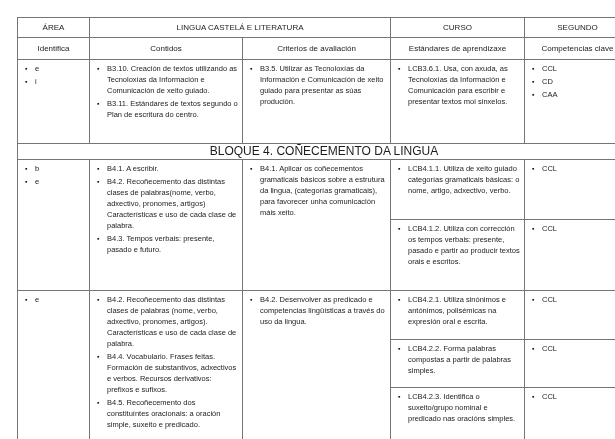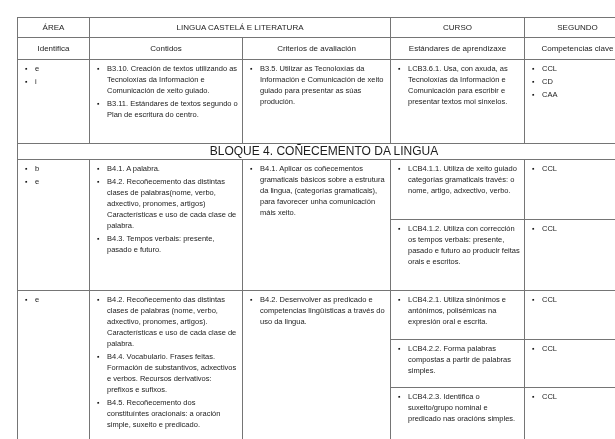--- a/index.html
+++ b/index.html
@@ -130,46 +130,46 @@
 
   <tr class="s2a">
     <td rowspan="2">
       <ul class="blist">
         <li>b</li>
         <li>e</li>
       </ul>
     </td>
     <td rowspan="2">
       <ul class="blist">
-        <li>B4.1. A palabra.</li>
+        <li>B4.1. A escribir.</li>
         <li>B4.2. Recoñecemento das distintas clases de palabras(nome, verbo, adxectivo, pronomes, artigos) Características e uso de cada clase de palabra.</li>
         <li>B4.3. Tempos verbais: presente, pasado e futuro.</li>
       </ul>
     </td>
     <td rowspan="2">
       <ul class="blist">
         <li>B4.1. Aplicar os coñecementos gramaticais básicos sobre a estrutura da lingua, (categorías gramaticais), para favorecer unha comunicación máis xeito.</li>
       </ul>
     </td>
     <td>
       <ul class="blist">
-        <li>LCB4.1.1. Utiliza de xeito guiado categorías gramaticais través: o nome, artigo, adxectivo, verbo.</li>
+        <li>LCB4.1.1. Utiliza de xeito guiado categorías gramaticais básicas: o nome, artigo, adxectivo, verbo.</li>
       </ul>
     </td>
     <td>
       <ul class="blist">
         <li>CCL</li>
       </ul>
     </td>
   </tr>
 
   <tr class="s2b">
     <td>
       <ul class="blist">
-        <li>LCB4.1.2. Utiliza con corrección os tempos verbais: presente, pasado e futuro ao producir feitas orais e escritos.</li>
+        <li>LCB4.1.2. Utiliza con corrección os tempos verbais: presente, pasado e partir ao producir textos orais e escritos.</li>
       </ul>
     </td>
     <td>
       <ul class="blist">
         <li>CCL</li>
       </ul>
     </td>
   </tr>
 
   <tr class="s3a">

